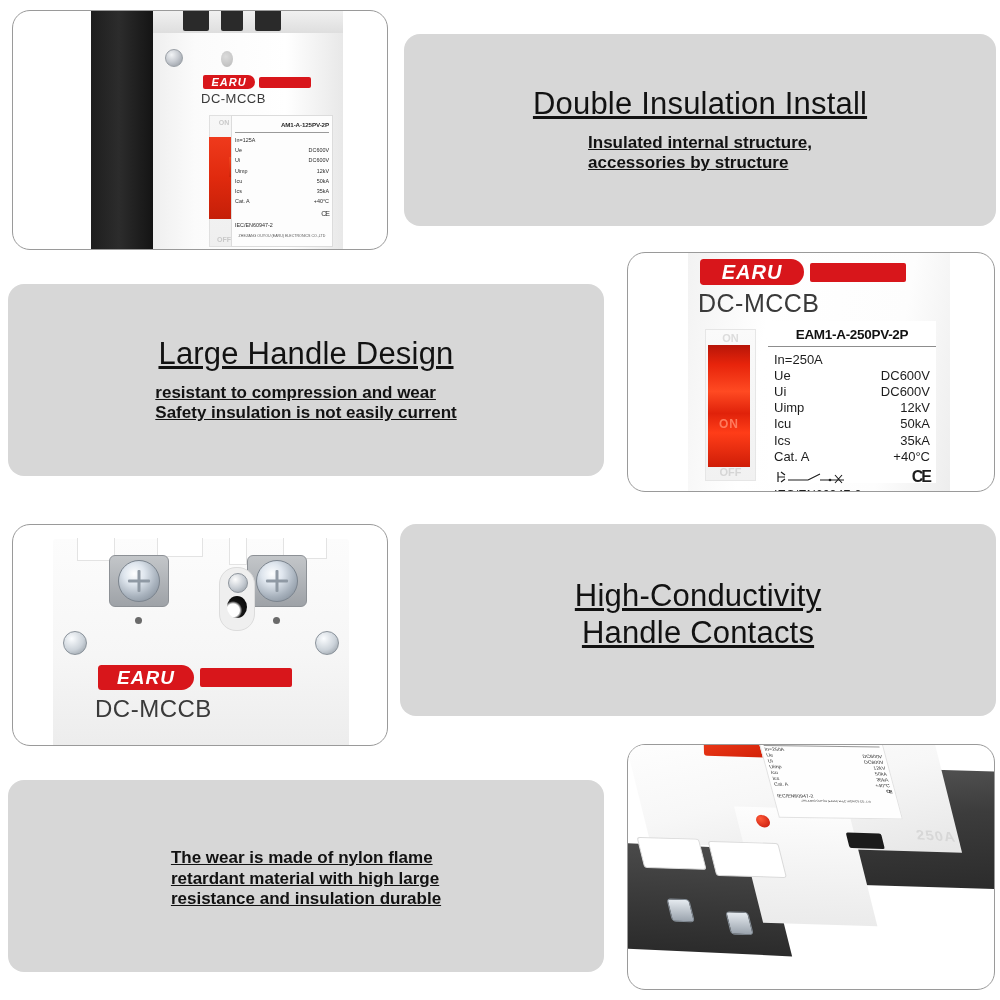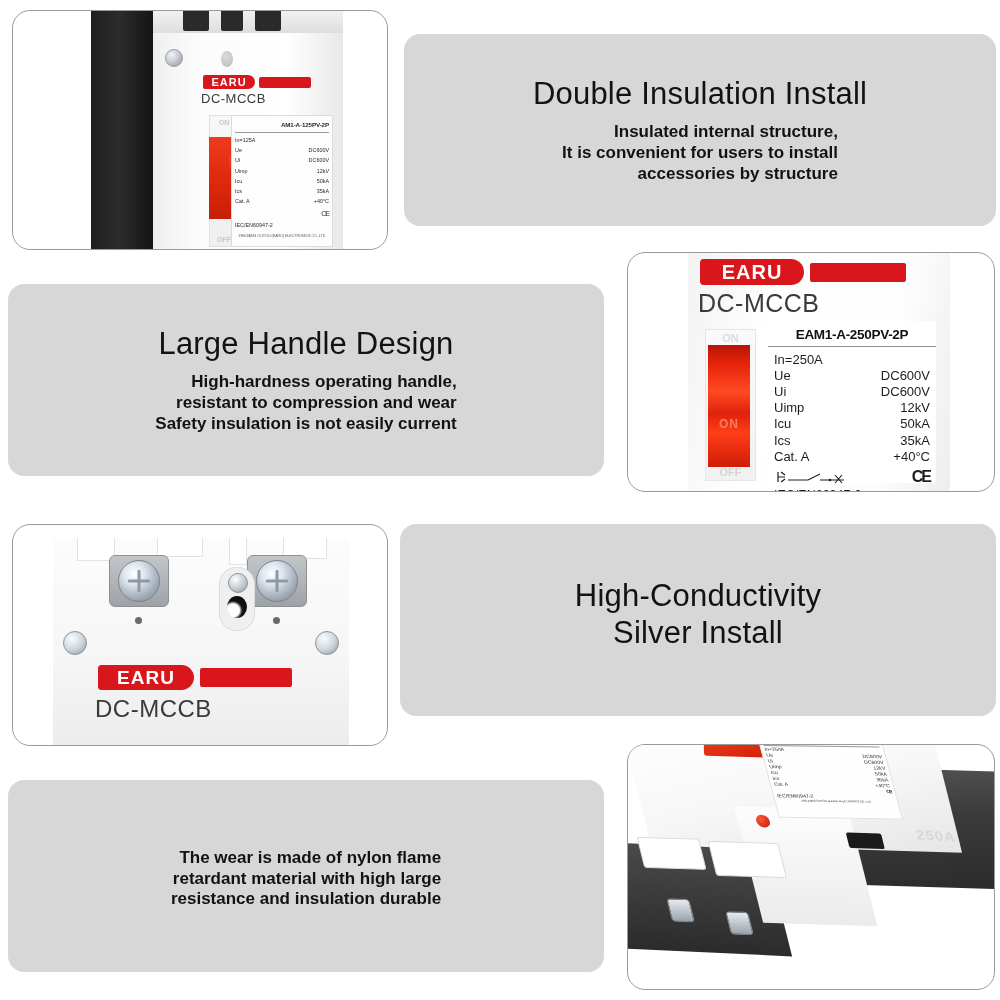--- a/index.html
+++ b/index.html
@@ -20,23 +20,24 @@
     position: absolute;
     box-sizing: border-box;
   }
   .text-panel {
     background: #d7d7d7;
     border-radius: 16px;
     display: flex;
     flex-direction: column;
     align-items: center;
     justify-content: center;
-    text-align: right;
+    text-align: left;
     color: #121212;
     padding: 6px 10px;
+    text-decoration: underline;
   }
   .tp-title {
     font-size: 31px;
     font-weight: 400;
     line-height: 1.18;
     letter-spacing: .2px;
     white-space: nowrap;
   }
   .tp-body {
     font-size: 17px;
@@ -57,20 +58,21 @@
 
   
   .earu-logo {
     display: flex;
     align-items: center;
   }
   .earu-badge {
     background: #d8161b;
     color: #ffffff;
     font-weight: 700;
+    font-style: italic;
     display: flex;
     align-items: center;
     justify-content: center;
     border-radius: 4px 14px 14px 4px;
     letter-spacing: 1px;
   }
   .earu-bar {
     background: #d8161b;
     border-radius: 2px;
   }
@@ -361,30 +363,28 @@
     </div>
 
   </div>
 </div>
 
 <div class="panel text-panel" id="tp1" style="left:404px;top:34px;width:592px;height:192px;">
   <div class="tp-title">Double Insulation Install</div>
   <div class="gap-sm"></div>
   <div class="tp-body">
     <div>Insulated internal structure,</div>
-    <div>It is convenient for users to install</div>
     <div>accessories by structure</div>
   </div>
 </div>
 
 <div class="panel text-panel" id="tp2" style="left:8px;top:284px;width:596px;height:192px;">
   <div class="tp-title">Large Handle Design</div>
   <div class="gap-sm"></div>
   <div class="tp-body">
-    <div>High-hardness operating handle,</div>
     <div>resistant to compression and wear</div>
     <div>Safety insulation is not easily current</div>
   </div>
 </div>
 
 <div class="panel photo-card" id="card2">
   <div class="c2-body"></div>
 
   <div class="earu-logo c2-logo">
     <div class="earu-badge c2-badge">EARU</div>
@@ -474,21 +474,21 @@
 
   <div class="earu-logo c3-logo">
     <div class="earu-badge c3-badge">EARU</div>
     <div class="earu-bar c3-bar"></div>
   </div>
   <div class="mccb-word c3-mccb">DC-MCCB</div>
 </div>
 
 <div class="panel text-panel" id="tp3" style="left:400px;top:524px;width:596px;height:192px;">
   <div class="tp-title">High-Conductivity</div>
-  <div class="tp-title">Silver Install</div>
+  <div class="tp-title">Handle Contacts</div>
   <div class="gap-sm"></div>
 </div>
 
 <div class="panel text-panel" id="tp4" style="left:8px;top:780px;width:596px;height:192px;">
   <div class="gap-xs"></div>
   <div class="tp-body">
     <div>The wear is made of nylon flame</div>
     <div>retardant material with high large</div>
     <div>resistance and insulation durable</div>
   </div>

